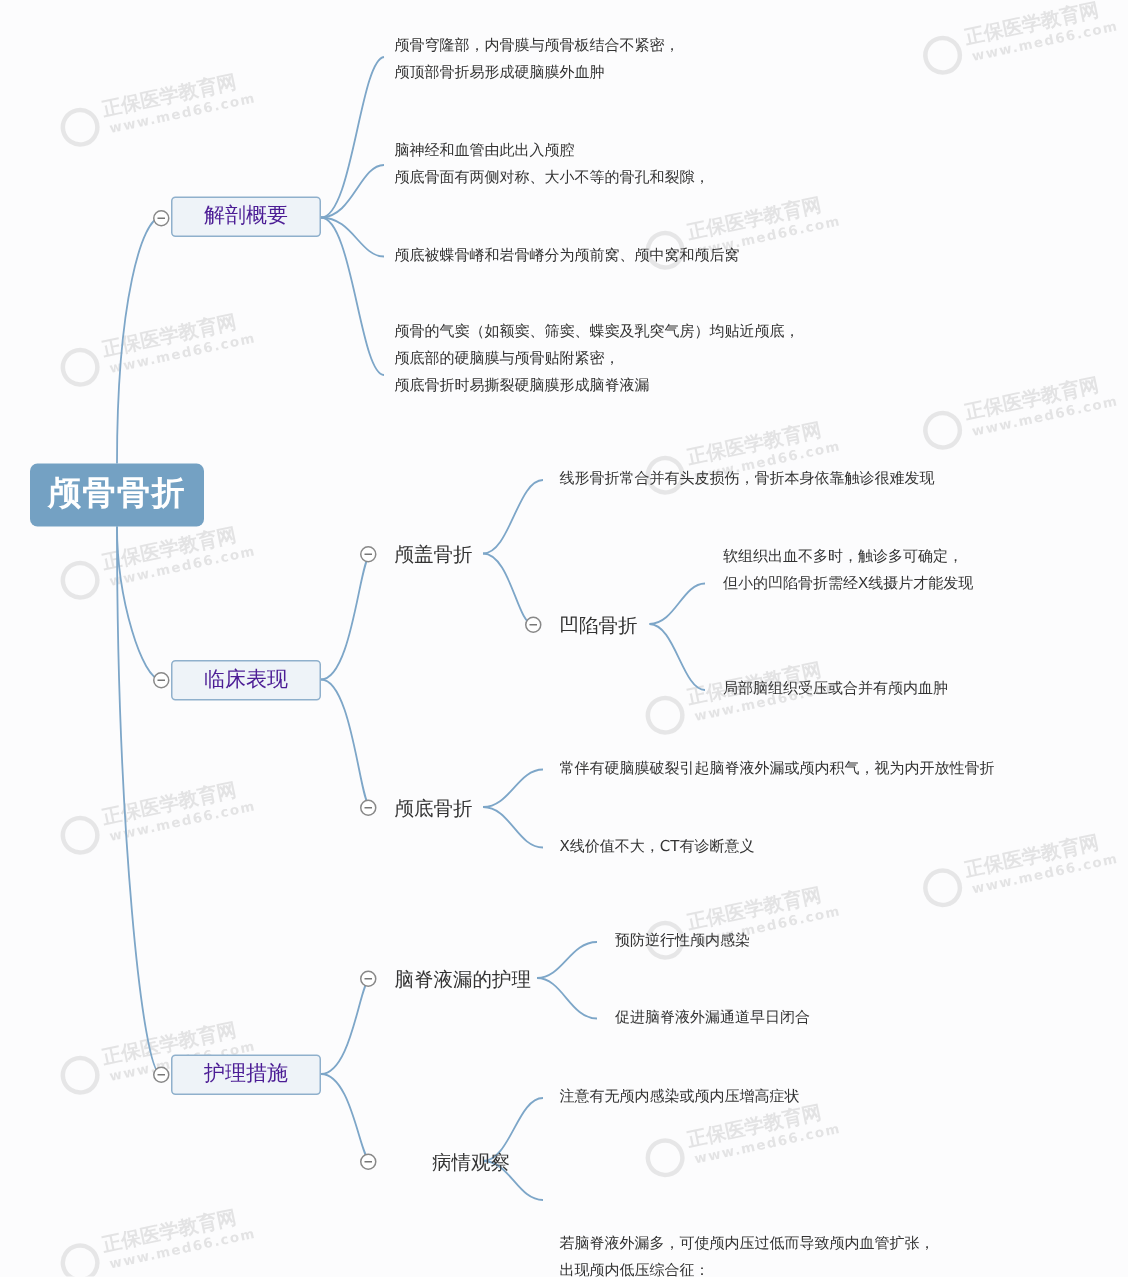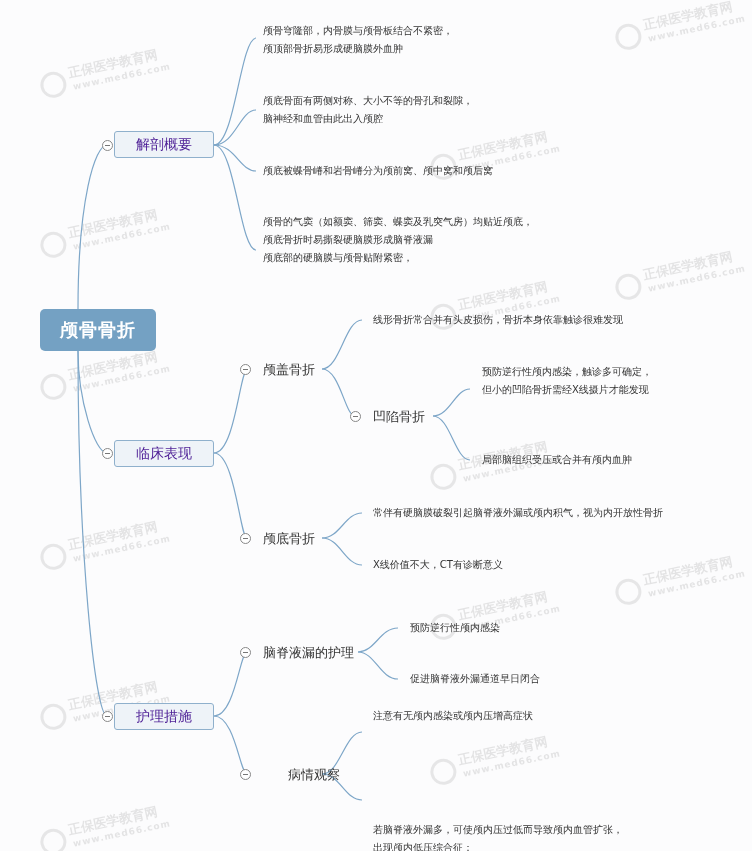--- a/index.html
+++ b/index.html
@@ -6,23 +6,22 @@
   body {
     width:752px; height:851px; position:relative; overflow:hidden;
     background:#fcfcfd;
     font-family:"DejaVu Sans","Liberation Sans",sans-serif;
     color:#333;
   }
   svg.links { position:absolute; left:0; top:0; width:752px; height:851px; pointer-events:none; }
   .root {
     position:absolute; left:20px; top:309px; width:116px; height:42px;
     background:#74a1c3; border-radius:5px; color:#fff;
-    font-size:18px; font-weight:bold; text-align:center; line-height:42px;
+    font-size:22px; font-weight:bold; text-align:center; line-height:42px;
     letter-spacing:1px;
-    margin-left:20px;
   }
   .l1 {
     position:absolute; width:98px; height:25px;
     background:#eef3f8; border:1px solid #8fb0cc; border-radius:3px;
     font-size:14px; text-align:center; line-height:25px; color:#4c1d95;
   }
   .l2 { position:absolute; font-size:13px; color:#333; white-space:nowrap; }
   .leaf { position:absolute; font-size:10px; line-height:18px; color:#333; white-space:nowrap; }
   .collapse {
     position:absolute; width:11px; height:11px; border:1px solid #888; border-radius:50%;
@@ -153,45 +152,45 @@
 
 <div class="root">颅骨骨折</div>
 
 <span class="collapse" style="left:102px;top:140px;"></span>
 <div class="l1" style="left:114px;top:131px;">解剖概要</div>
 <div class="leaf" style="left:263px;top:22px;">
     <div>颅骨穹隆部，内骨膜与颅骨板结合不紧密，</div>
     <div>颅顶部骨折易形成硬脑膜外血肿</div>
   </div>
 <div class="leaf" style="left:263px;top:92px;">
+    <div>脑神经和血管由此出入颅腔</div>
     <div>颅底骨面有两侧对称、大小不等的骨孔和裂隙，</div>
-    <div>脑神经和血管由此出入颅腔</div>
   </div>
 <div class="leaf" style="left:263px;top:162px;">
     <div>颅底被蝶骨嵴和岩骨嵴分为颅前窝、颅中窝和颅后窝</div>
   </div>
 <div class="leaf" style="left:263px;top:213px;">
     <div>颅骨的气窦（如额窦、筛窦、蝶窦及乳突气房）均贴近颅底，</div>
+    <div>颅底部的硬脑膜与颅骨贴附紧密，</div>
     <div>颅底骨折时易撕裂硬脑膜形成脑脊液漏</div>
-    <div>颅底部的硬脑膜与颅骨贴附紧密，</div>
   </div>
 
 <span class="collapse" style="left:102px;top:448px;"></span>
 <div class="l1" style="left:114px;top:440px;">临床表现</div>
 
 <span class="collapse" style="left:240px;top:364px;"></span>
 <div class="l2" style="left:263px;top:361px;">颅盖骨折</div>
 <div class="leaf" style="left:373px;top:311px;">
     <div>线形骨折常合并有头皮损伤，骨折本身依靠触诊很难发现</div>
   </div>
 
 <span class="collapse" style="left:350px;top:411px;"></span>
 <div class="l2" style="left:373px;top:408px;">凹陷骨折</div>
 <div class="leaf" style="left:482px;top:363px;">
-    <div>预防逆行性颅内感染，触诊多可确定，</div>
+    <div>软组织出血不多时，触诊多可确定，</div>
     <div>但小的凹陷骨折需经X线摄片才能发现</div>
   </div>
 <div class="leaf" style="left:482px;top:451px;">
     <div>局部脑组织受压或合并有颅内血肿</div>
   </div>
 
 <span class="collapse" style="left:240px;top:533px;"></span>
 <div class="l2" style="left:263px;top:530px;">颅底骨折</div>
 <div class="leaf" style="left:373px;top:504px;">
     <div>常伴有硬脑膜破裂引起脑脊液外漏或颅内积气，视为内开放性骨折</div>
@@ -207,19 +206,19 @@
 <div class="l2" style="left:263px;top:644px;">脑脊液漏的护理</div>
 <div class="leaf" style="left:410px;top:619px;">
     <div>预防逆行性颅内感染</div>
   </div>
 <div class="leaf" style="left:410px;top:670px;">
     <div>促进脑脊液外漏通道早日闭合</div>
   </div>
 
 <span class="collapse" style="left:240px;top:769px;"></span>
 <div class="l2" style="left:263px;top:766px;margin-left:25px;">病情观察</div>
-<div class="leaf" style="left:373px;top:707px;text-align:center;">
+<div class="leaf" style="left:373px;top:723px;text-align:center;">
     <div>注意有无颅内感染或颅内压增高症状</div>
   </div>
 <div class="leaf" style="left:373px;top:774px;margin-top:47px;">
     <div>若脑脊液外漏多，可使颅内压过低而导致颅内血管扩张，</div>
     <div>出现颅内低压综合征：</div>
   </div>
 
 </body></html>

